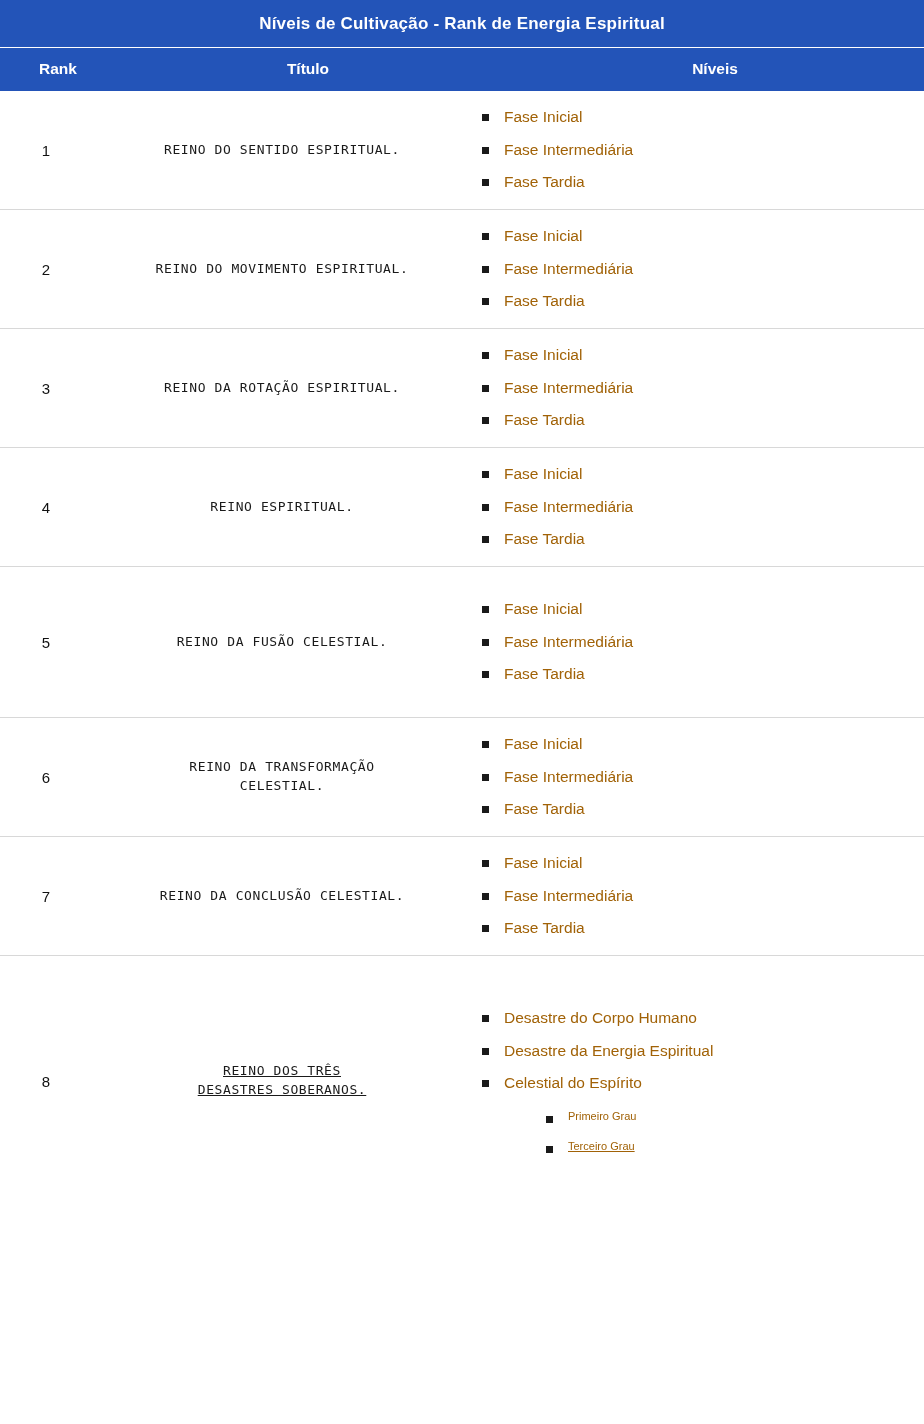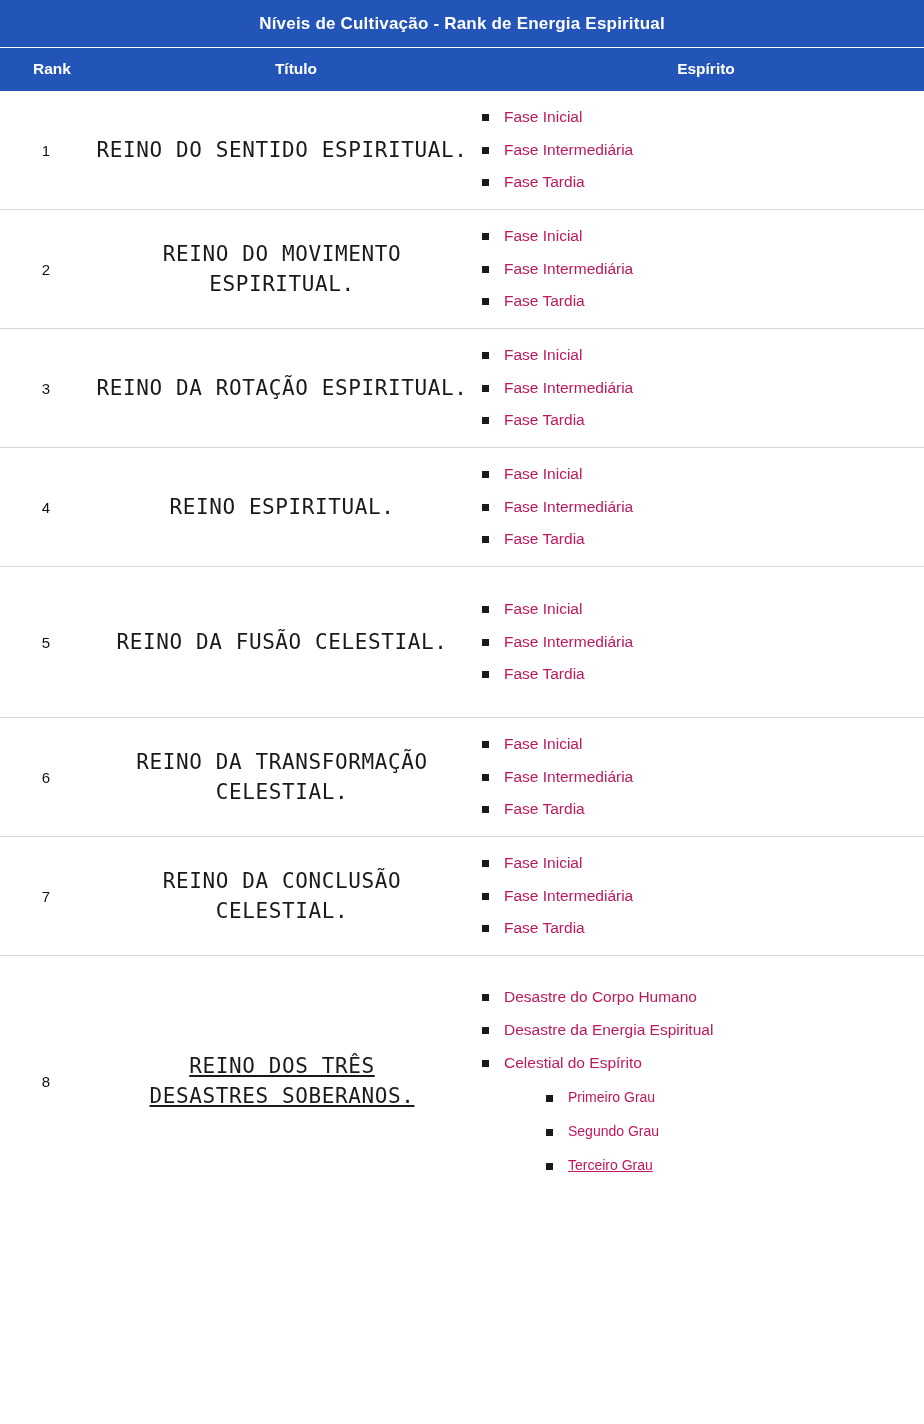--- a/index.html
+++ b/index.html
@@ -28,20 +28,21 @@
   .head-row {
     display: flex;
     background: #2354b8;
     color: #ffffff;
     font-weight: bold;
     font-size: 15.5px;
   }
   .head-row .cell {
     padding: 12px 6px 13px 6px;
     text-align: center;
+    margin-left: 6px;
   }
   .col-rank {
     width: 92px;
     flex: 0 0 92px;
   }
   .col-title {
     width: 372px;
     flex: 0 0 372px;
   }
   .col-stage {
@@ -61,62 +62,62 @@
     border-bottom: none;
   }
   .cell-rank {
     text-align: center;
     font-size: 15px;
     color: #111;
   }
   .cell-title {
     text-align: center;
     font-family: "DejaVu Sans Mono", monospace;
-    font-size: 21px;
+    font-size: 13px;
     letter-spacing: 0.6px;
     line-height: 1.45;
     color: #1a1a1a;
     padding: 6px 4px;
   }
   .cell-stage {
     padding: 14px 8px 14px 0px;
   }
   ul.stages {
     list-style: none;
     margin: 0;
     padding: 0 0 0 10px;
   }
   ul.stages li {
     position: relative;
     padding-left: 22px;
     font-size: 15.5px;
     line-height: 1.2;
     margin: 0 0 14px 0;
-    color: #be185d;
+    color: #a16207;
   }
   ul.stages li:last-child {
     margin-bottom: 0;
   }
   ul.stages li > .bullet {
     position: absolute;
     left: 0;
     top: 6px;
     width: 7px;
     height: 7px;
     background: #1a1a1a;
   }
   ul.substages {
     list-style: none;
     margin: 14px 0 0 0;
     padding: 0 0 0 42px;
   }
   ul.substages li {
     position: relative;
     padding-left: 22px;
-    font-size: 14px;
+    font-size: 11px;
     line-height: 1.2;
     margin: 17px 0 14px 0;
   }
   ul.substages li:last-child {
     margin-bottom: 0;
     text-decoration: underline;
   }
   ul.substages li > .bullet {
     position: absolute;
     left: 0;
@@ -136,21 +137,21 @@
 </head>
 <body>
 
 <div class="table-wrap">
 
   <div class="title-bar">Níveis de Cultivação - Rank de Energia Espiritual</div>
 
   <div class="head-row">
     <div class="cell col-rank">Rank</div>
     <div class="cell col-title">Título</div>
-    <div class="cell col-stage">Espírito</div>
+    <div class="cell col-stage">Níveis</div>
   </div>
 
   <div class="body-row">
     <div class="cell-rank col-rank">1</div>
     <div class="cell-title col-title">REINO DO SENTIDO ESPIRITUAL.</div>
     <div class="cell-stage col-stage">
       <ul class="stages">
         <li><span class="bullet"></span><span>Fase Inicial</span></li>
         <li><span class="bullet"></span><span>Fase Intermediária</span></li>
         <li><span class="bullet"></span><span>Fase Tardia</span></li>
@@ -237,21 +238,20 @@
 DESASTRES SOBERANOS.</div>
     <div class="cell-stage col-stage">
       <ul class="stages">
         <li><span class="bullet"></span><span>Desastre do Corpo Humano</span></li>
         <li><span class="bullet"></span><span>Desastre da Energia Espiritual</span></li>
         <li>
           <span class="bullet"></span>
           <span>Celestial do Espírito</span>
           <ul class="substages">
             <li><span class="bullet"></span><span>Primeiro Grau</span></li>
-            <li><span class="bullet"></span><span>Segundo Grau</span></li>
             <li><span class="bullet"></span><span>Terceiro Grau</span></li>
           </ul>
         </li>
       </ul>
     </div>
   </div>
 
 </div>
 
 </body></html>

